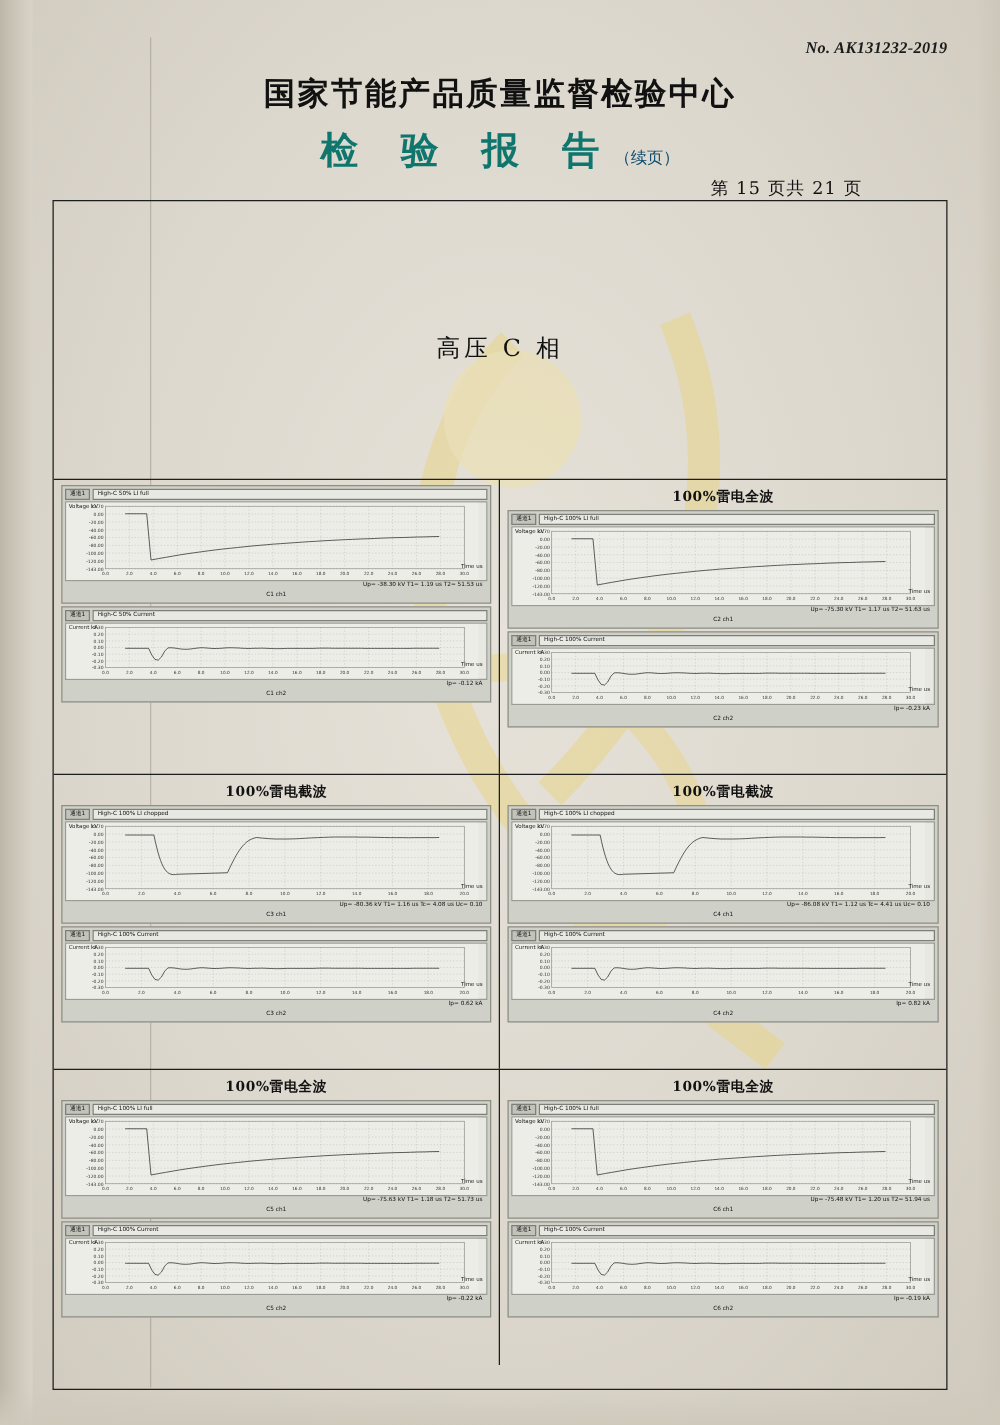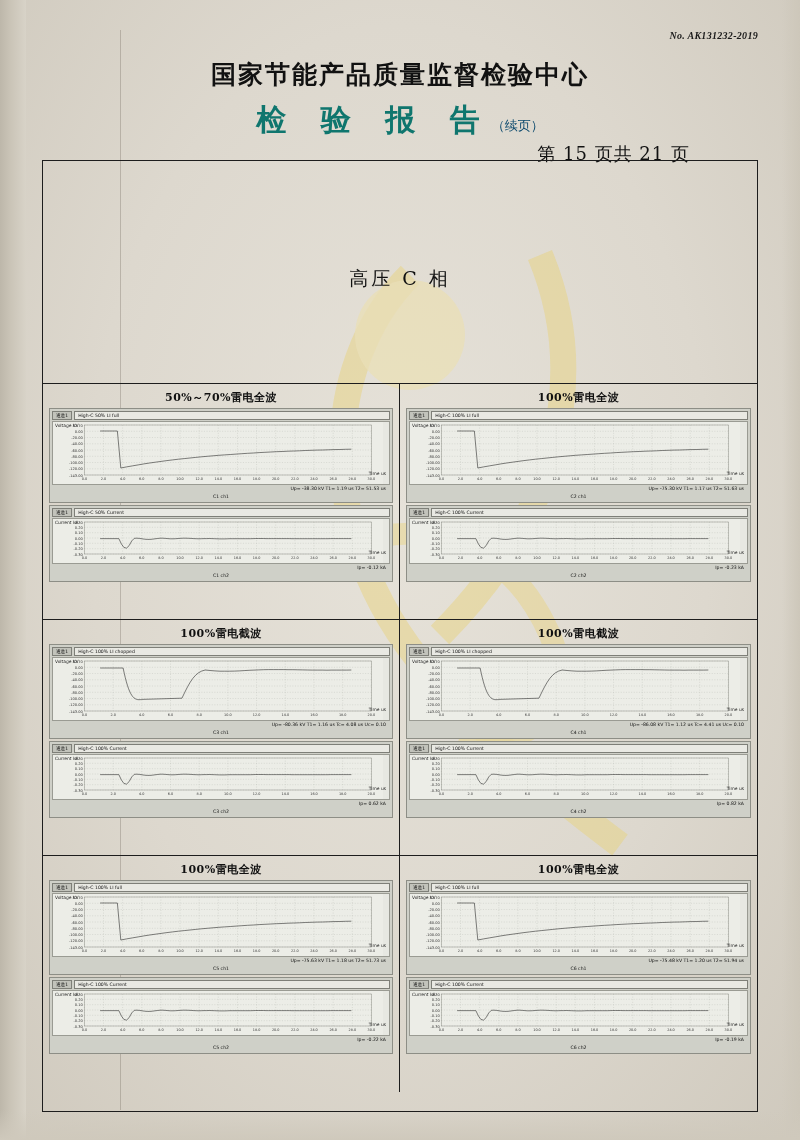--- a/index.html
+++ b/index.html
@@ -30,21 +30,21 @@
   }
   .crease{
     position:absolute;left:120px;top:30px;width:1px;height:1080px;
     background:rgba(120,112,100,.35);
   }
 
   .report-no{
     position:absolute;right:42px;top:30px;
     font-family:"Liberation Serif", serif;
     font-weight:bold;font-style:italic;
-    font-size:10px;color:#1b1b1b;letter-spacing:.3px;
+    font-size:13px;color:#1b1b1b;letter-spacing:.3px;
   }
   .title1{
     position:absolute;left:0;right:0;top:58px;text-align:center;
     font-family:Liberation Sans, sans-serif;
     font-weight:bold;font-size:25px;color:#111;letter-spacing:2px;
   }
   .title2-wrap{
     position:absolute;left:0;right:0;top:100px;text-align:center;
   }
   .title2{
@@ -52,21 +52,21 @@
     font-weight:bold;font-size:30px;color:#0f766e;letter-spacing:12px;
   }
   .title2-sub{
     font-family:"DejaVu Serif", serif;
     font-size:13px;color:#0c4a6e;letter-spacing:0;
     vertical-align:baseline;
   }
   .pageno{
     position:absolute;right:110px;top:142px;
     font-family:"DejaVu Serif", serif;
-    font-size:18px;color:#111;letter-spacing:1px;
+    font-size:14px;color:#111;letter-spacing:1px;
   }
 
   
   .watermark{
     position:absolute;left:290px;top:215px;
     width:380px;height:650px;
     pointer-events:none;
     opacity:.55;
   }
 
@@ -193,21 +193,20 @@
   </g>
   <circle cx="120" cy="120" r="55" fill="#efe0a0" opacity="0.8"></circle>
   <path d="M60 330 C 140 300, 220 330, 260 420 C 290 490, 240 540, 170 520" fill="none" stroke="#e8d27a" stroke-width="22" opacity="0.8"></path>
 </svg>
 
 <div class="frame">
   <div class="section-title">高压 C 相</div>
   <div class="grid" id="grid">
       <div class="row">
         <div class="cell">
-          <div class="cell-title">50%～70%雷电全波</div>
           <div class="scope">
             <div class="scope-hdr">
               <div class="ch-btn">通道1</div>
               <div class="ch-label">High-C 50% LI full</div>
             </div>
             <div class="plot-wrap">
               <svg width="330" height="62" viewBox="0 0 330 62" xmlns="http://www.w3.org/2000/svg">
                 <rect x="0" y="0" width="330" height="62" fill="#ecede7"></rect>
                 <line x1="31.35" y1="3.0" x2="318.45" y2="3.0" stroke="#b9bab2" stroke-width="0.4" stroke-dasharray="1,1.6"></line>
                 <text x="29.85" y="4.6" font-size="3.6" text-anchor="end" font-family="DejaVu Sans, sans-serif" fill="#333">32.70</text>

